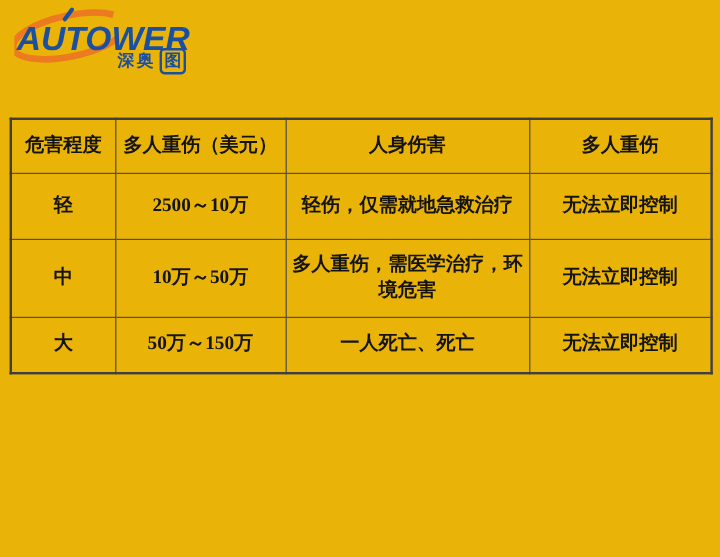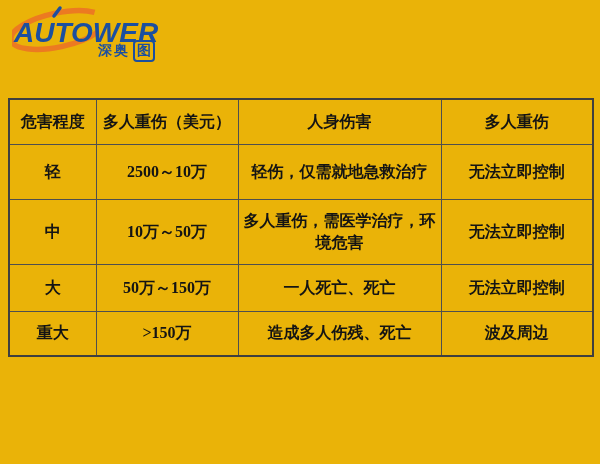--- a/index.html
+++ b/index.html
@@ -120,22 +120,16 @@
         <td>10万～50万</td>
         <td class="c3">多人重伤，需医学治疗，环境危害</td>
         <td>无法立即控制</td>
       </tr>
       <tr class="r3">
         <td>大</td>
         <td>50万～150万</td>
         <td class="c3">一人死亡、死亡</td>
         <td>无法立即控制</td>
       </tr>
-      <tr class="r4">
-        <td>重大</td>
-        <td>&gt;150万</td>
-        <td class="c3">造成多人伤残、死亡</td>
-        <td>波及周边</td>
-      </tr>
     </tbody>
   </table>
 
 </div>
 
 </body></html>

